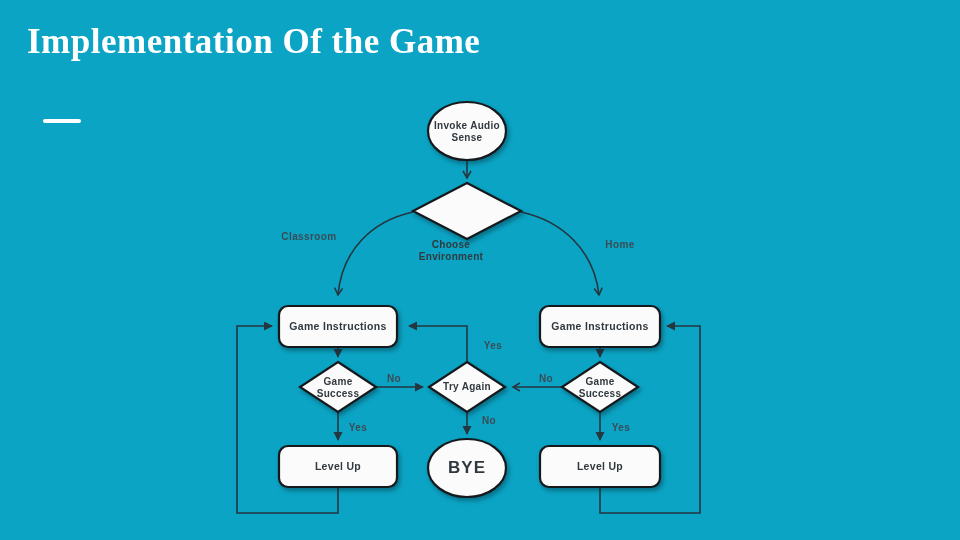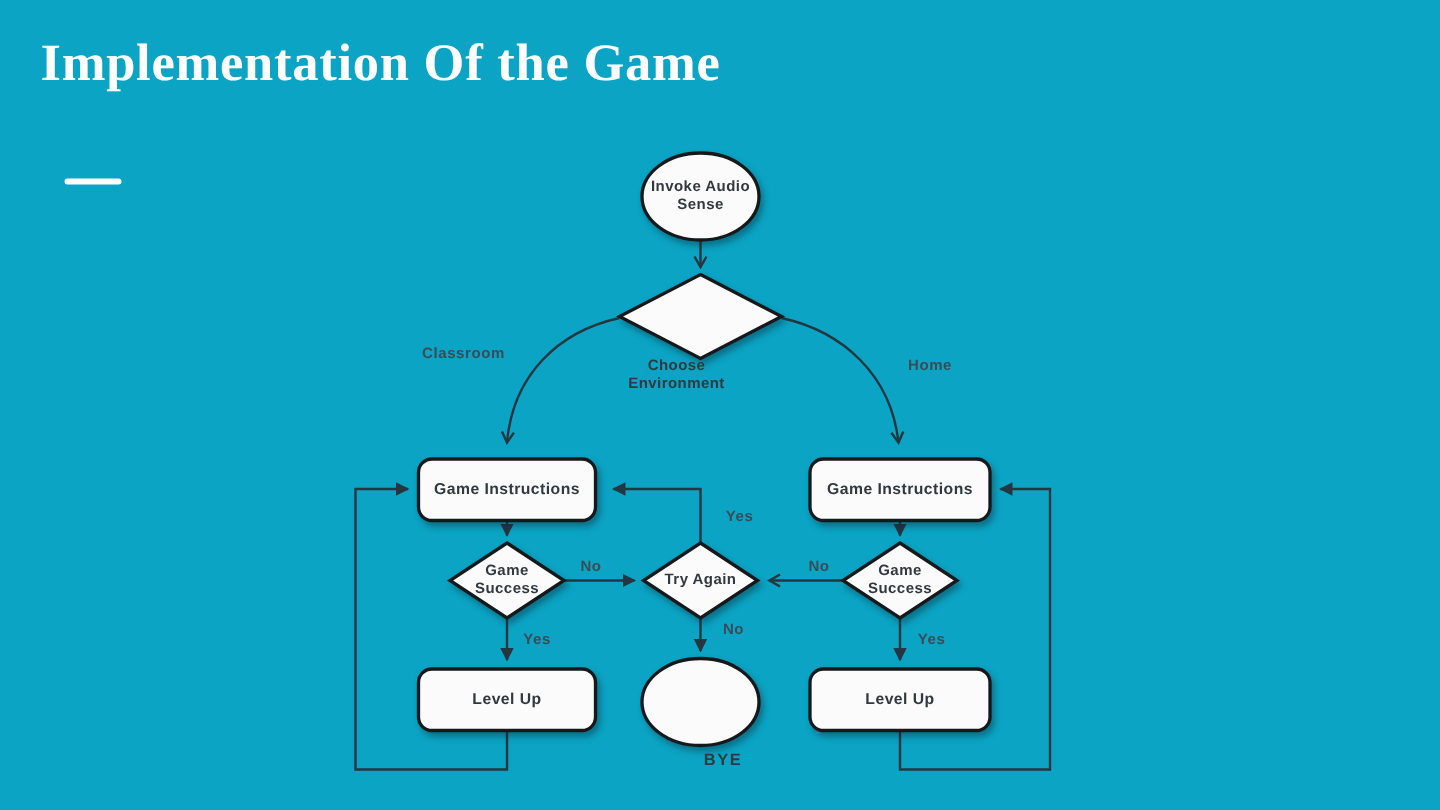--- a/index.html
+++ b/index.html
@@ -94,21 +94,21 @@
       </g>
     </svg>
 
     <span class="node-label" style="left:467px;top:131px;width:72px;">Invoke Audio Sense</span>
     <span class="node-label" style="left:451px;top:211px;width:86px;margin-top:39px;">Choose Environment</span>
     <span class="node-label" style="left:338px;top:327px;width:112px;font-size:10.5px;">Game Instructions</span>
     <span class="node-label" style="left:600px;top:327px;width:112px;font-size:10.5px;">Game Instructions</span>
     <span class="node-label" style="left:338px;top:387px;width:56px;">Game Success</span>
     <span class="node-label" style="left:467px;top:387px;width:72px;">Try Again</span>
     <span class="node-label" style="left:600px;top:387px;width:56px;">Game Success</span>
-    <span class="node-label" style="left:482px;top:468px;width:60px;font-size:11px;letter-spacing:1px;margin-top:40px;">BYE</span>
+    <span class="node-label" style="left:467px;top:468px;width:60px;font-size:17px;letter-spacing:1px;">BYE</span>
     <span class="node-label" style="left:338px;top:467px;width:90px;font-size:10.5px;">Level Up</span>
     <span class="node-label" style="left:600px;top:467px;width:90px;font-size:10.5px;">Level Up</span>
 
     <span class="edge-label" style="left:309px;top:236px;">Classroom</span>
     <span class="edge-label" style="left:620px;top:244px;">Home</span>
     <span class="edge-label" style="left:394px;top:378px;">No</span>
     <span class="edge-label" style="left:546px;top:378px;">No</span>
     <span class="edge-label" style="left:493px;top:345px;">Yes</span>
     <span class="edge-label" style="left:489px;top:420px;">No</span>
     <span class="edge-label" style="left:358px;top:427px;">Yes</span>

